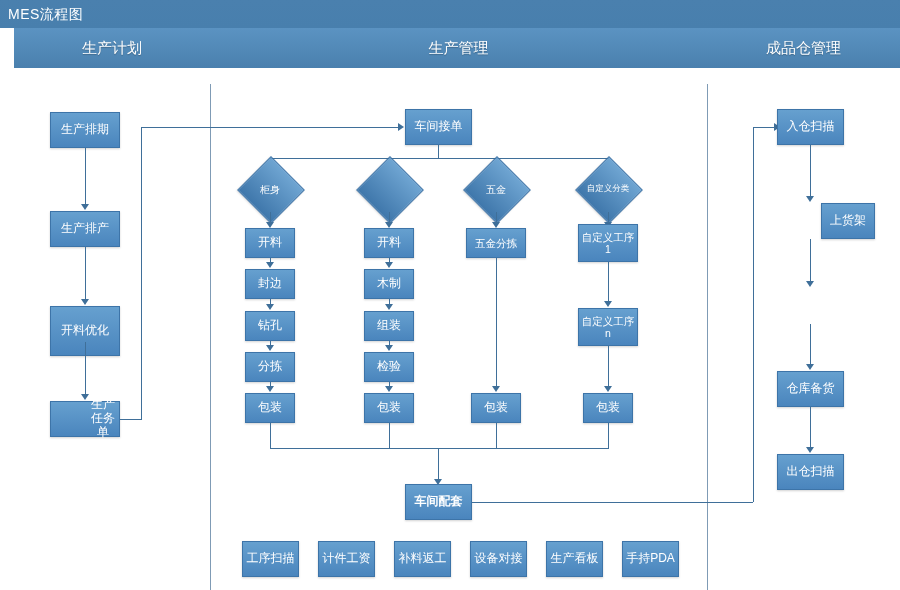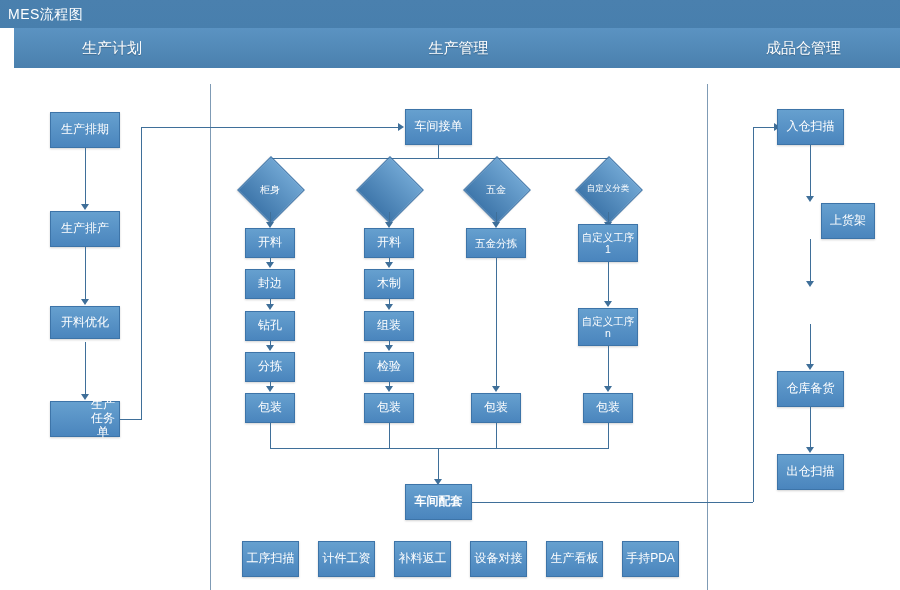--- a/index.html
+++ b/index.html
@@ -101,21 +101,21 @@
     <div class="band-title bt2">成品仓管理</div>
   </div>
 
   <div class="canvas">
 
     <div class="lane-div d1"></div>
     <div class="lane-div d2"></div>
 
     <div class="node" style="left:36px;top:28px;width:70px;height:36px;">生产排期</div>
     <div class="node" style="left:36px;top:127px;width:70px;height:36px;">生产排产</div>
-    <div class="node" style="left:36px;top:222px;width:70px;height:33px;">开料优化</div>
+    <div class="node" style="left:36px;top:222px;width:70px;height:50px;">开料优化</div>
     <div class="node" style="left:36px;top:317px;width:70px;height:36px;padding-left:36px;">生产任务单</div>
 
     <div class="ln lnv" style="left:71px;top:64px;height:57px;"></div>
     <div class="arrow" style="left:67px;top:120px;"></div>
     <div class="ln lnv" style="left:71px;top:163px;height:53px;"></div>
     <div class="arrow" style="left:67px;top:215px;"></div>
     <div class="ln lnv" style="left:71px;top:258px;height:53px;"></div>
     <div class="arrow" style="left:67px;top:310px;"></div>
 
     <div class="ln lnh" style="left:106px;top:335px;width:22px;"></div>

